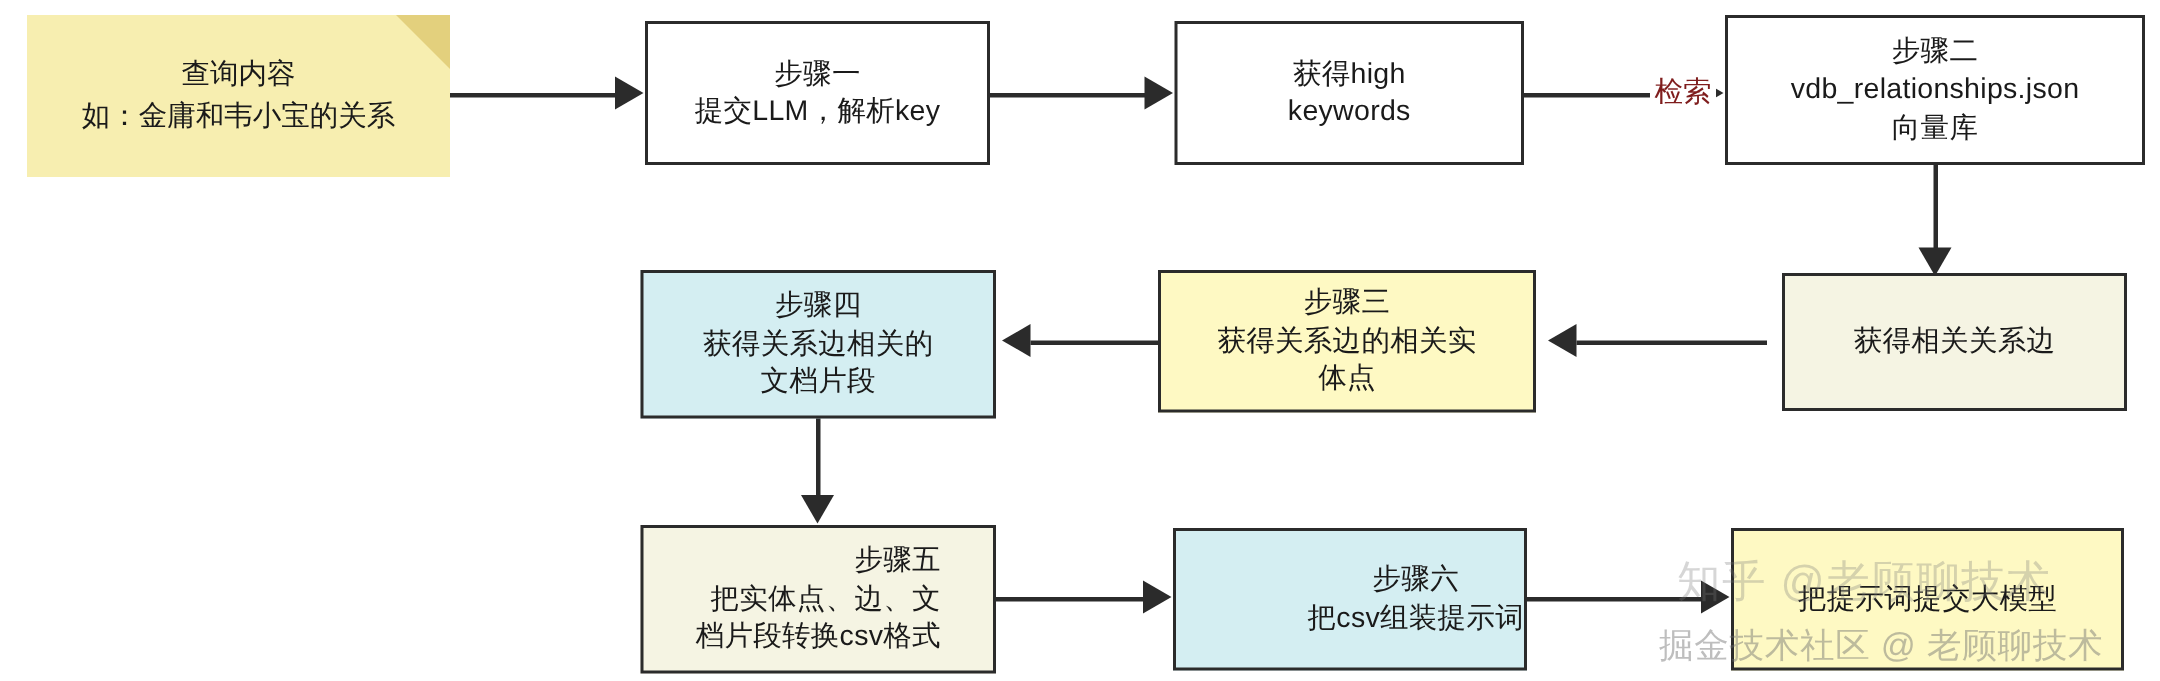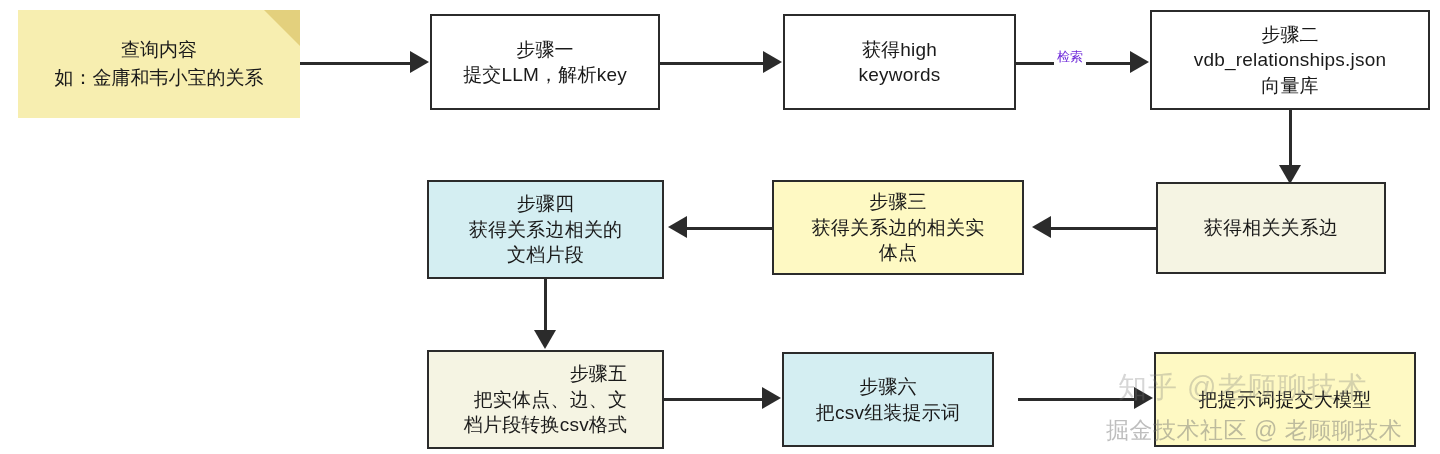--- a/index.html
+++ b/index.html
@@ -94,26 +94,27 @@
   .arrow-d {
     position: absolute;
     width: 0; height: 0;
     border-left: 11px solid transparent;
     border-right: 11px solid transparent;
     border-top: 19px solid #2b2b2b;
     z-index: 2;
   }
   .edge-label {
     position: absolute;
-    font-size: 13px;
-    color: #6d28d9;
+    font-size: 19px;
+    color: #7f1d1d;
     background: #ffffff;
     padding: 0 3px;
     z-index: 4;
     white-space: nowrap;
+    margin-left: 46px;
   }
 
   
   .wm-big {
     position: absolute;
     font-size: 29px;
     color: rgba(120,120,120,0.30);
     white-space: nowrap;
     z-index: 6;
     pointer-events: none;
@@ -162,21 +163,21 @@
 
   <div class="node white" style="left:1150px; top:10px; width:280px; height:100px;">
     <span>步骤二
 vdb_relationships.json
 向量库</span>
   </div>
 
   <div class="vline" style="left:1289px; top:110px; height:62px;"></div>
   <div class="arrow-d" style="left:1279px; top:165px;"></div>
 
-  <div class="node cream" style="left:1156px; top:182px; width:230px; height:92px;">
+  <div class="node cream" style="left:1188px; top:182px; width:230px; height:92px;">
     <span>获得相关关系边</span>
   </div>
 
   <div class="hline" style="left:1051px; top:227px; width:127px;"></div>
   <div class="arrow-l" style="left:1032px; top:216px;"></div>
 
   <div class="node green" style="left:772px; top:180px; width:252px; height:95px;">
     <span>步骤三
 获得关系边的相关实
 体点</span>
@@ -196,21 +197,21 @@
 
   <div class="node cream" style="left:427px; top:350px; width:237px; height:99px;text-align:right;">
     <span>步骤五
 把实体点、边、文
 档片段转换csv格式</span>
   </div>
 
   <div class="hline" style="left:664px; top:398px; width:100px;"></div>
   <div class="arrow-r" style="left:762px; top:387px;"></div>
 
-  <div class="node blue" style="left:782px; top:352px; width:212px; height:95px;">
+  <div class="node blue" style="left:782px; top:352px; width:236px; height:95px;justify-content:flex-end;">
     <span>步骤六
 把csv组装提示词</span>
   </div>
 
   <div class="hline" style="left:1018px; top:398px; width:118px;"></div>
   <div class="arrow-r" style="left:1134px; top:387px;"></div>
 
   <div class="node green" style="left:1154px; top:352px; width:262px; height:95px;">
     <span>把提示词提交大模型</span>
   </div>

